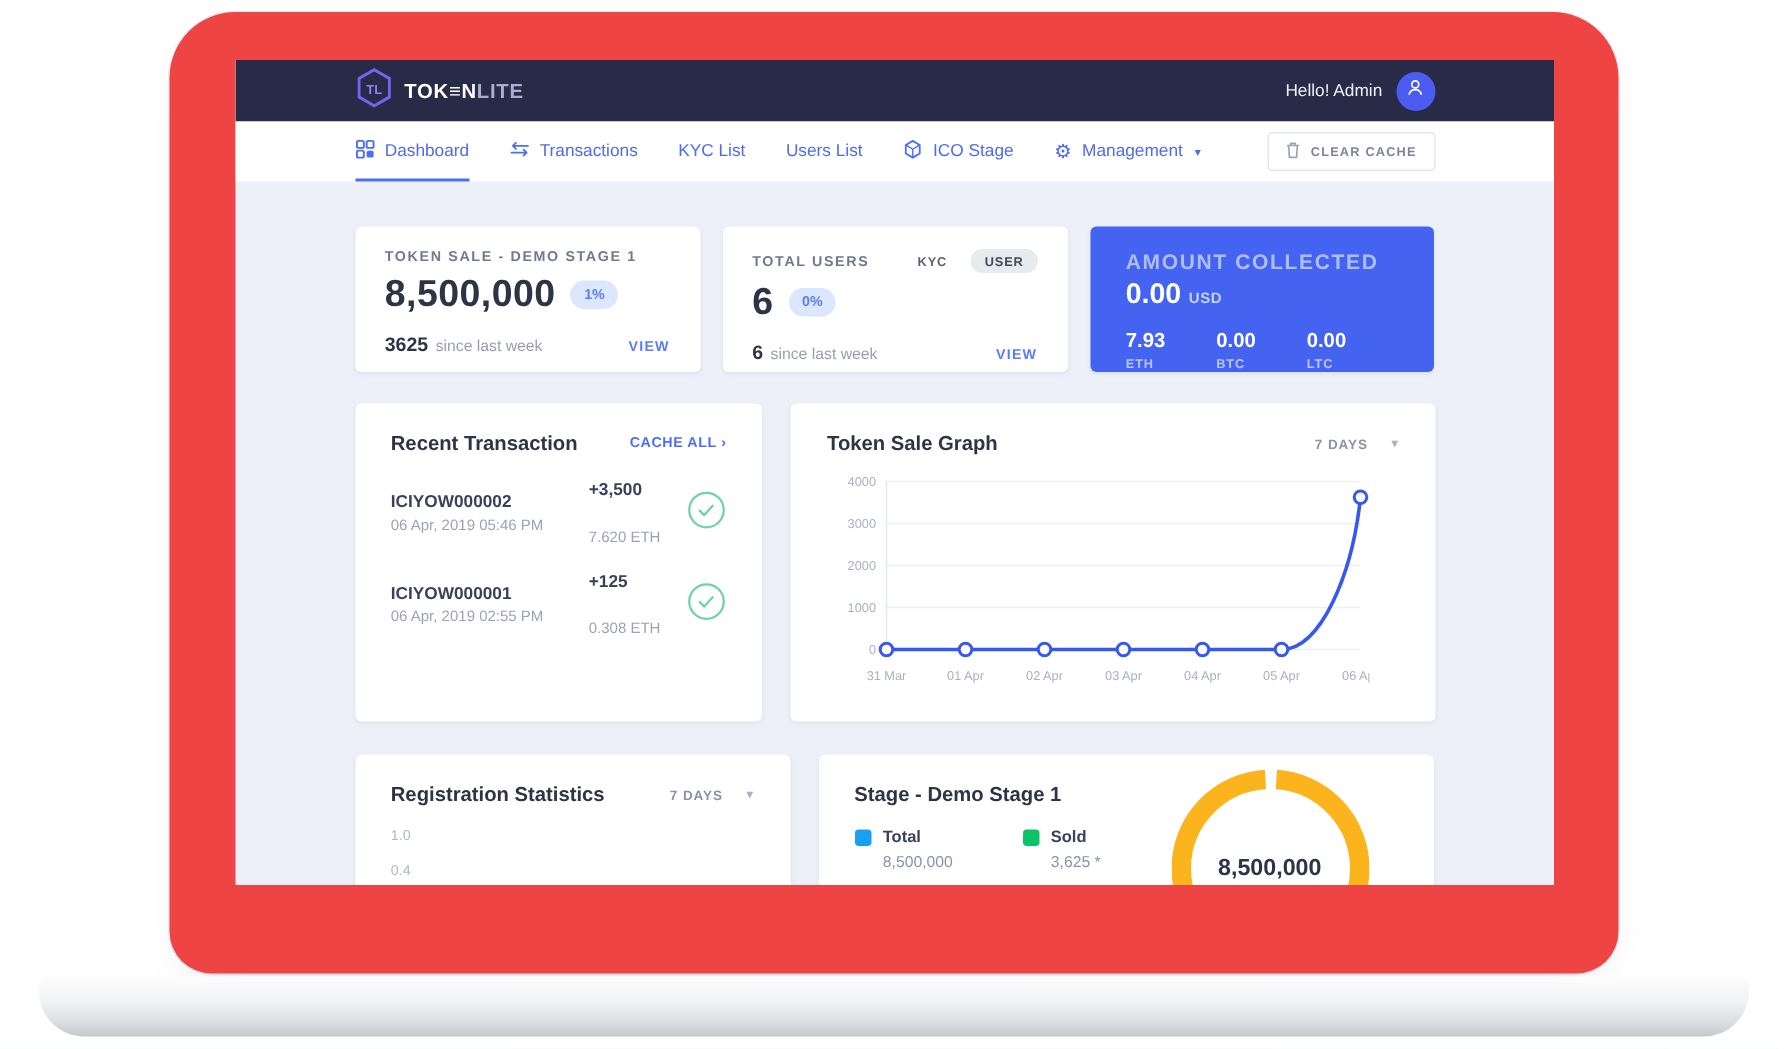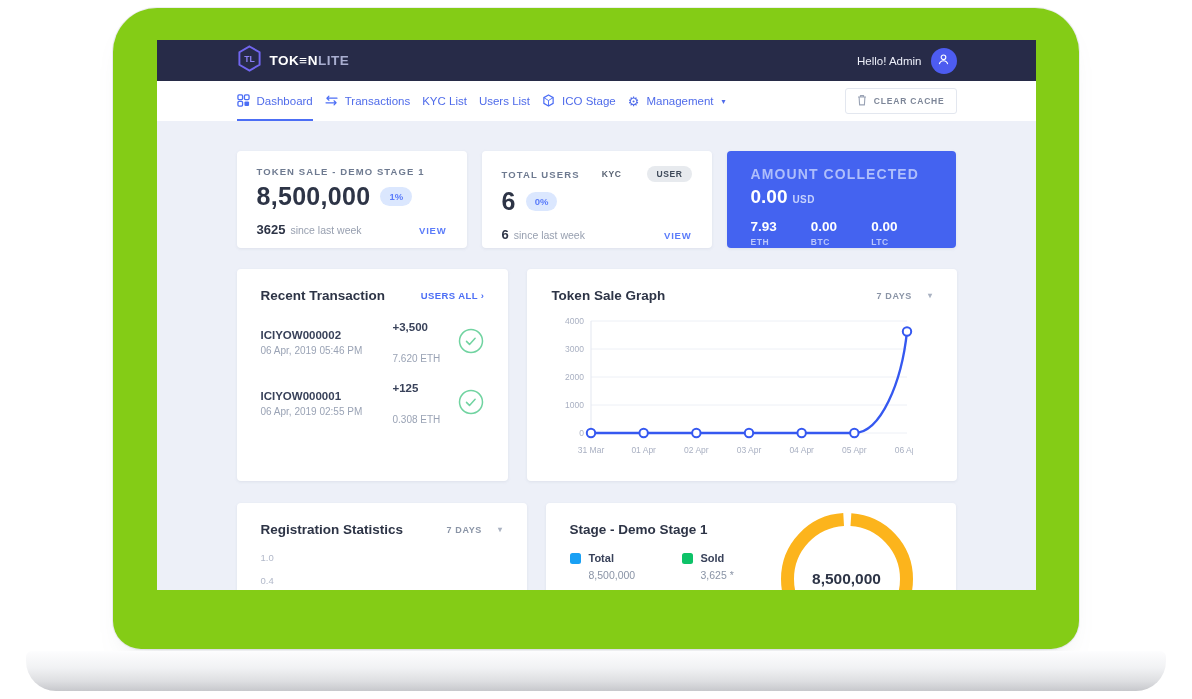--- a/index.html
+++ b/index.html
@@ -1,19 +1,19 @@
 <!DOCTYPE html>
 <html><head>
 <meta charset="utf-8">
 <style>
   html,body{margin:0;padding:0;background:#fff;font-family:"Liberation Sans",sans-serif;}
   .stage{position:relative;width:1192px;height:699px;overflow:hidden;background:#fff;}
 
   
-  .device{position:absolute;left:113px;top:8px;width:966px;height:641px;background:#84cc16;
+  .device{position:absolute;left:113px;top:8px;width:966px;height:641px;background:#ef4444;
     border-radius:44px 44px 28px 28px;
     box-shadow:0 0 0 1px rgba(185,190,202,.28),0 16px 30px -20px rgba(120,126,140,.38);}
   .base{position:absolute;left:26px;top:651px;width:1140px;height:40px;
     background:linear-gradient(180deg,#fdfdfe,#f1f2f4 42%,#dddee1 76%,#c7c8cc);
     border-radius:6px 6px 30px 30px;}
   .base::before{content:"";position:absolute;left:48px;right:48px;bottom:-5px;height:9px;border-radius:50%;
     background:rgba(85,90,105,.30);filter:blur(4px);z-index:-1;}
 
   .screen{position:absolute;left:44px;top:32px;width:879px;height:550px;background:#edf0f8;overflow:hidden;}
   .container{width:720px;margin:0 auto;}
@@ -24,40 +24,40 @@
   .brand{display:flex;align-items:center;gap:8px;cursor:pointer;}
   .brand-text{font-size:13.5px;letter-spacing:.5px;color:#fff;font-weight:700;}
   .brand-text .lite{color:#a9aed0;font-weight:700;}
   .huser{display:flex;align-items:center;gap:9px;}
   .greeting{color:#edeff9;font-size:11.5px;}
   .avatar{width:26px;height:26px;border-radius:50%;background:#4d5cf0;display:flex;align-items:center;justify-content:center;cursor:pointer;}
 
   
   .app-nav{height:40px;background:#fff;}
   .nrow{display:flex;align-items:center;justify-content:space-between;height:100%;}
-  .nav-items{display:flex;align-items:stretch;gap:12px;height:40px;}
+  .nav-items{display:flex;align-items:stretch;gap:27px;height:40px;}
   .nav-item{display:flex;align-items:center;gap:7px;color:#4f6bea;font-size:11.5px;position:relative;cursor:pointer;}
   .nav-item.active::after{content:"";position:absolute;left:0;right:0;bottom:0;height:2px;background:#4c6ef5;}
   .nav-item .gear-glyph{font-size:13px;line-height:1;}
   .nav-item .caret{font-size:8px;margin-left:1px;color:#4f6bea;}
   .clear-cache{display:flex;align-items:center;gap:7px;background:#fff;border:1px solid #e3e7ef;border-radius:3px;
     height:26px;padding:0 11px;font-size:8.5px;font-weight:700;letter-spacing:.8px;color:#7d8698;font-family:inherit;cursor:pointer;}
 
   
   .content{padding-top:30px;}
   .row{display:flex;gap:15px;}
   .row2{margin-top:21px;gap:19px;}
   .row3{margin-top:22px;gap:19px;}
   .card{background:#fff;border-radius:4px;box-shadow:0 1px 3px rgba(150,160,185,.18);box-sizing:border-box;}
 
   
   .kpi{width:230px;height:97px;padding:15px 20px 0;}
   .kpi-title-row{display:flex;justify-content:space-between;align-items:center;}
   .kpi-title{font-size:9.5px;font-weight:700;letter-spacing:1.1px;color:#6e7a90;}
-  .toggle{display:flex;align-items:center;gap:17px;}
+  .toggle{display:flex;align-items:center;gap:7px;}
   .tg{font-size:8.5px;font-weight:700;letter-spacing:.6px;color:#5a6474;padding:3px 9px;border-radius:10px;cursor:pointer;}
   .tg.on{background:#e7eaee;color:#3f4a5a;}
   .kpi-value-row{display:flex;align-items:center;gap:10px;margin-top:5px;}
   .kpi-value{font-size:25px;font-weight:700;color:#2d3446;letter-spacing:.3px;}
   .pill{font-size:9.5px;font-weight:700;color:#5b7cfa;background:#dbe7fe;padding:4px 9px;border-radius:11px;}
   .kpi-foot{display:flex;align-items:baseline;margin-top:11px;}
   .kpi-delta{font-size:13px;font-weight:700;color:#2d3446;margin-right:5px;}
   .kpi-caption{font-size:10.5px;color:#98a0b0;}
   .view-link{margin-left:auto;font-size:9.5px;font-weight:700;letter-spacing:.8px;color:#5b7cfa;cursor:pointer;}
 
@@ -242,21 +242,21 @@
                  <div class="bc-cl">LTC</div>
                   </div>
                 </div>
             </section>
           </div>
 
           <div class="row row2">
             <section class="card tx-card">
               <div class="card-head">
                 <span class="card-title">Recent Transaction</span>
-                <span class="view-all"><span>USERS ALL</span> <span>›</span></span>
+                <span class="view-all"><span>CACHE ALL</span> <span>›</span></span>
               </div>
               <div id="tx-list">
                   <div class="tx-row">
     <div class="tx-col1">
       <div class="tx-id">ICIYOW000002</div>
       <div class="tx-date">06 Apr, 2019 05:46 PM</div>
     </div>
     <div class="tx-col2">
       <div class="tx-amount">+3,500</div>
       <div class="tx-eth">7.620 ETH</div>

